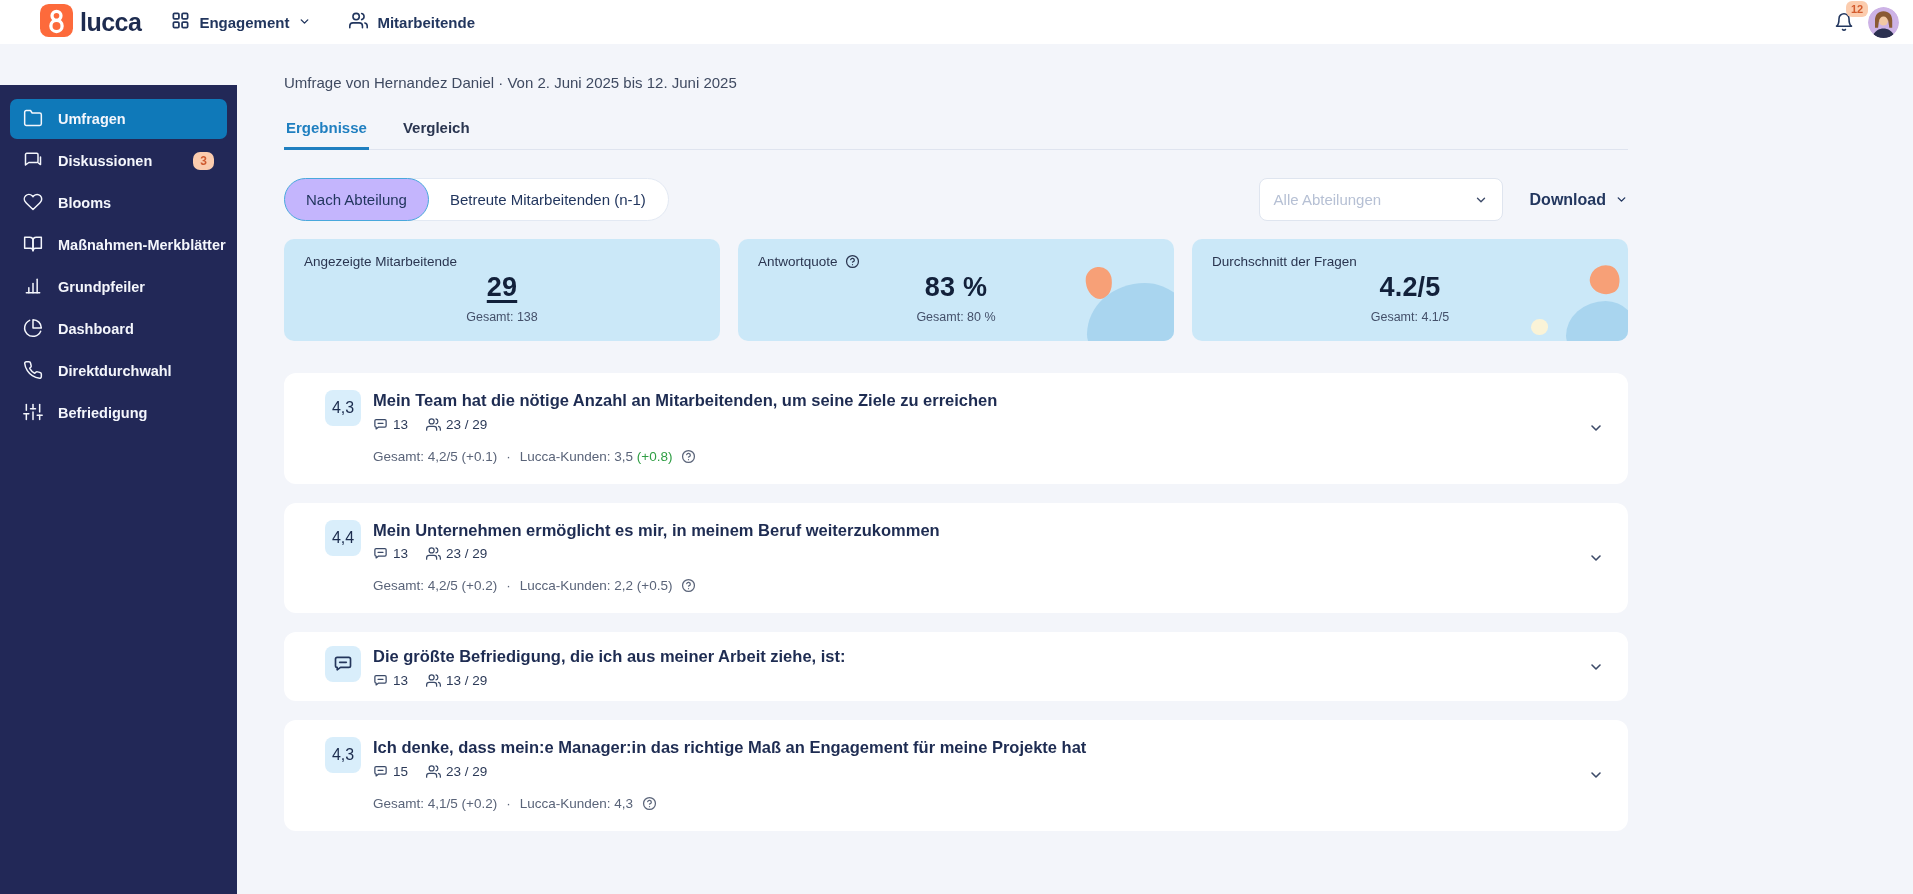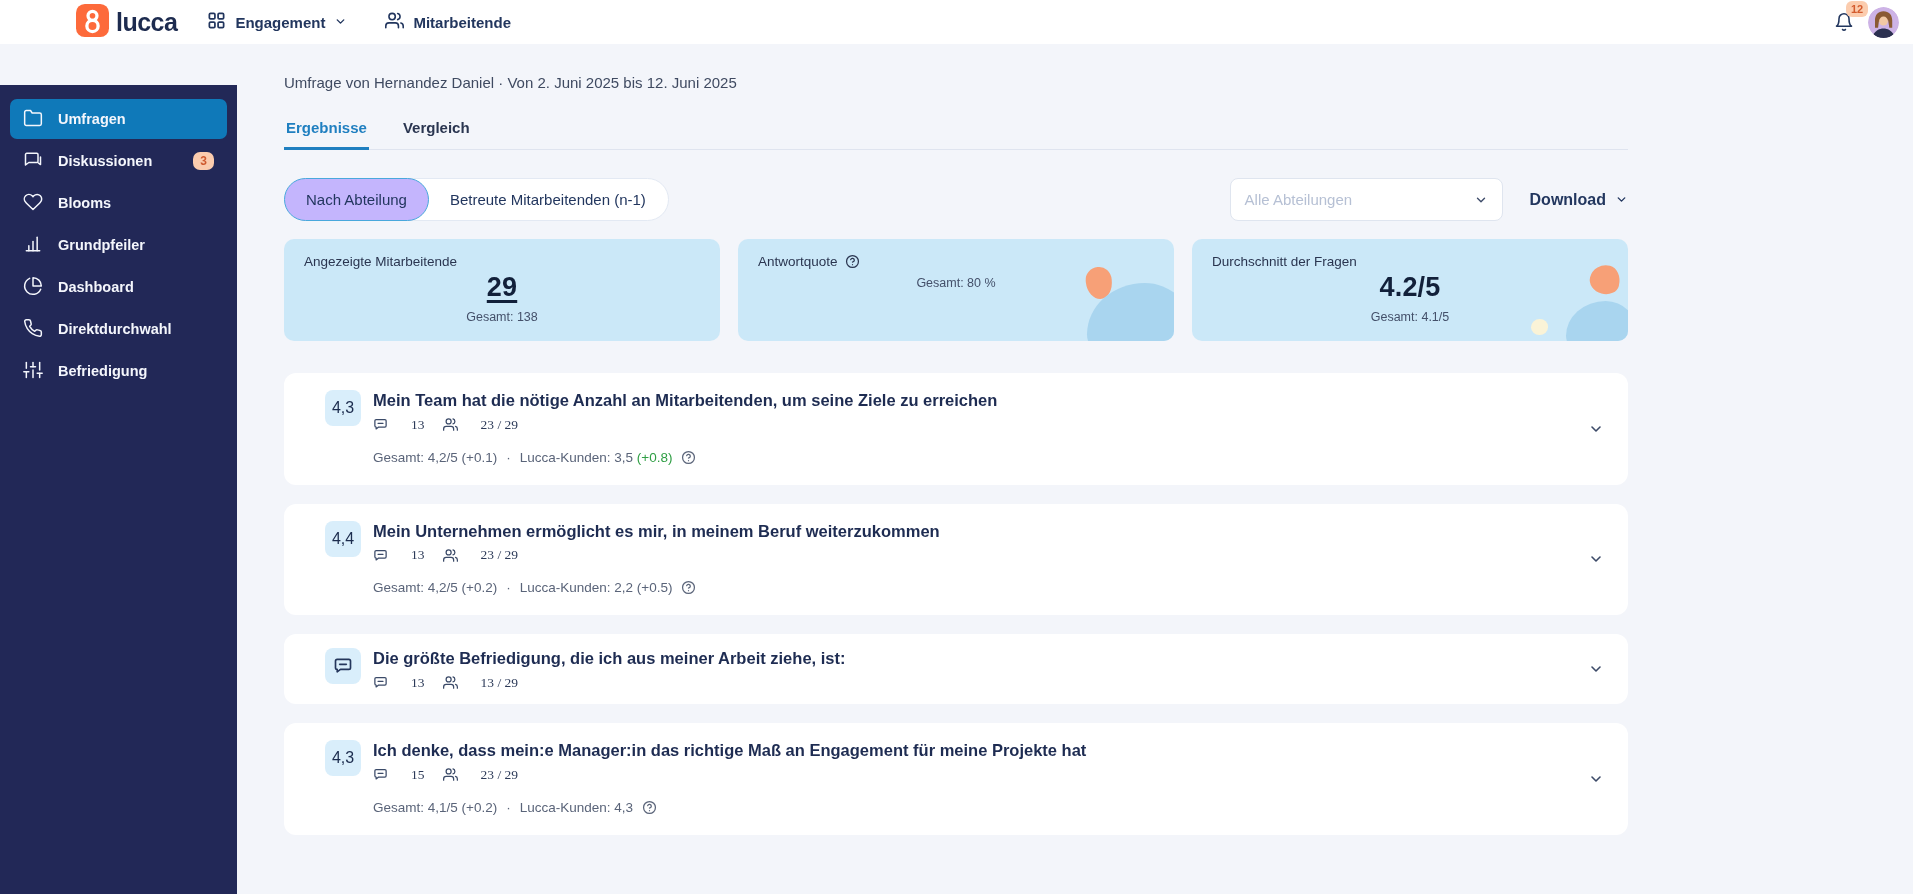--- a/index.html
+++ b/index.html
@@ -1,21 +1,21 @@
 <!DOCTYPE html>
 <html lang="de"><head>
 <meta charset="utf-8">
 <style>
   * { box-sizing: border-box; margin: 0; padding: 0; }
   html,body { width:1913px; height:894px; overflow:hidden; }
   body { font-family:"Liberation Sans", sans-serif; background:#f3f5fa; color:#1e2c52; }
 
   
   .topbar { height:44px; background:#ffffff; display:flex; align-items:center; padding:0 14px 0 40px; position:relative; z-index:5; }
-  .logo { display:flex; align-items:center; gap:7px; cursor:pointer;margin-left:36px; }
+  .logo { display:flex; align-items:center; gap:7px; cursor:pointer; }
   .logo-text { font-size:25px; font-weight:800; color:#1d2b4f; letter-spacing:-0.5px; }
   .topnav { display:flex; align-items:center; margin-left:30px; gap:38px; }
   .topnav-item { display:flex; align-items:center; gap:9px; font-size:15px; font-weight:700; color:#22365e; cursor:pointer; }
   .topbar-right { margin-left:auto; display:flex; align-items:center; gap:14px; }
   .bell-wrap { position:relative; color:#22365e; cursor:pointer; padding-top:4px; }
   .bell-badge { position:absolute; top:-7px; left:12px; background:#fbccae; color:#d35b2e; font-size:11px; font-weight:700; padding:1px 5px; border-radius:6px; line-height:14px; }
   .avatar { width:31px; height:31px; border-radius:50%; overflow:hidden; cursor:pointer; }
 
   
   .app { display:flex; height:850px; }
@@ -38,21 +38,21 @@
   .tabs { display:flex; gap:32px; margin-top:22px; border-bottom:1px solid #dfe4ef; }
   .tab { padding:6px 2px 11px; font-size:15px; font-weight:600; color:#2a3550; cursor:pointer; border-bottom:3px solid transparent; margin-bottom:-1px; }
   .tab.active { color:#1f7fc0; border-bottom-color:#1f7fc0; }
 
   
   .filter-row { display:flex; align-items:center; margin-top:28px; }
   .segmented { display:flex; align-items:stretch; }
   .seg { height:43px; display:flex; align-items:center; font-size:15px; color:#22365e; cursor:pointer; }
   .seg-active { background:#c4b5fd; border:1px solid #49a8dc; border-radius:22px; padding:0 21px; position:relative; z-index:1; }
   .seg-rest { background:#ffffff; border:1px solid #e3e9f3; border-radius:0 22px 22px 0; margin-left:-22px; padding:0 22px 0 42px; }
-  .dept-select { margin-left:auto; width:273px; height:43px; background:#fff; border:1px solid #dfe5ef; border-radius:8px; display:flex; align-items:center; padding:0 14px; cursor:pointer; }
+  .dept-select { margin-left:auto; width:244px; height:43px; background:#fff; border:1px solid #dfe5ef; border-radius:8px; display:flex; align-items:center; padding:0 14px; cursor:pointer; }
   .dept-placeholder { color:#b6c0d4; font-size:15px; }
   .dept-select svg { margin-left:auto; color:#3e4c6a; }
   .download-btn { margin-left:27px; display:flex; align-items:center; gap:9px; font-size:16px; font-weight:700; color:#22365e; cursor:pointer; }
 
   
   .stats-row { display:flex; gap:18px; margin-top:18px;text-align:center; }
   .stat { width:436px; height:102px; background:#cbe8f8; border-radius:10px; padding:15px 20px; position:relative; overflow:hidden; }
   .stat-label { font-size:13.5px; color:#2a3550; display:flex; align-items:center; gap:7px; }
   .stat-value { font-size:27px; font-weight:800; color:#12203a; margin-top:3px; letter-spacing:0.2px; }
   .stat-value.u { text-decoration:underline; text-decoration-thickness:2.5px; text-underline-offset:4px; }
@@ -66,21 +66,21 @@
 
   
   .qlist { margin-top:32px; }
   .qcard { background:#fff; border-radius:12px; padding:17px 70px 20px 13px; margin-bottom:19px; position:relative; display:flex; gap:12px; }
   .qcard.open { padding-top:14px; padding-bottom:13px; }
   .qbadge { width:36px; height:36px; flex:none; background:#d9eefb; border-radius:8px; display:flex; align-items:center; justify-content:center; font-size:16px; color:#1c2c4e;margin-left:28px; }
   .qbadge svg { color:#24365c; }
   .qbody { flex:1; min-width:0; }
   .qtitle { font-size:16.5px; font-weight:700; color:#1e2c52; line-height:1.25; }
   .qmeta { display:flex; gap:18px; margin-top:6px; align-items:center; font-size:13.5px; color:#2c3a58; }
-  .qmeta-item { display:flex; align-items:center; gap:23px; color:#2c3a58;font-family:Liberation Serif, serif; }
+  .qmeta-item { display:flex; align-items:center; gap:5px; color:#2c3a58; }
   .qmeta-item svg { color:#3b4a68; }
   .qfoot { margin-top:17px; font-size:13.5px; color:#5a6479; display:flex; align-items:center; gap:9px; }
   .delta-pos { color:#2f9e44; }
   .qhelp { color:#5a6479; display:flex; }
   .qchevron { position:absolute; right:24px; top:50%; transform:translateY(-50%); color:#3c4a68; cursor:pointer; display:flex; }
 </style>
 </head>
 <body>
 
 <header class="topbar">
@@ -169,20 +169,29 @@
       <span>
         <svg width="20" height="20" viewBox="0 0 24 24" fill="none" stroke="currentColor" stroke-width="1.8" stroke-linecap="round" stroke-linejoin="round">
             <path d="M20.8 4.6a5.5 5.5 0 0 0-7.8 0L12 5.6l-1-1a5.5 5.5 0 0 0-7.8 7.8l1 1L12 21l7.8-7.6 1-1a5.5 5.5 0 0 0 0-7.8z"></path>
           </svg>
       </span>
       <span>Blooms</span>
     </div>
     <div class="side-item">
       <span>
         <svg width="20" height="20" viewBox="0 0 24 24" fill="none" stroke="currentColor" stroke-width="1.8" stroke-linecap="round" stroke-linejoin="round">
+            <path d="M2 4h6a4 4 0 0 1 4 4v12a3 3 0 0 0-3-3H2z"></path>
+            <path d="M22 4h-6a4 4 0 0 0-4 4v12a3 3 0 0 1 3-3h7z"></path>
+          </svg>
+      </span>
+      <span>Maßnahmen-Merkblätter</span>
+    </div>
+    <div class="side-item">
+      <span>
+        <svg width="20" height="20" viewBox="0 0 24 24" fill="none" stroke="currentColor" stroke-width="1.8" stroke-linecap="round" stroke-linejoin="round">
             <path d="M4 20h16"></path>
             <path d="M7 20v-6"></path>
             <path d="M12 20V9"></path>
             <path d="M17 20V4"></path>
           </svg>
       </span>
       <span>Grundpfeiler</span>
     </div>
     <div class="side-item">
       <span>
@@ -258,20 +267,21 @@
           <div class="stat-label">
             <span>Antwortquote</span>
             <span style="display:flex;color:#2a3550;">
               <svg width="15" height="15" viewBox="0 0 24 24" fill="none" stroke="currentColor" stroke-width="2" stroke-linecap="round" stroke-linejoin="round">
                   <circle cx="12" cy="12" r="9.5"></circle>
                   <path d="M9.1 9a3 3 0 0 1 5.83 1c0 2-3 3-3 3"></path>
                   <path d="M12 17h.01"></path>
                 </svg>
             </span>
           </div>
+          <div class="stat-value">83 %</div>
           <div class="stat-foot">Gesamt: 80 %</div>
           <span class="blob blob-orange-a"></span>
           <span class="blob blob-blue-a"></span>
         </div>
         <div class="stat">
           <div class="stat-label">Durchschnitt der Fragen</div>
           <div class="stat-value">4.2/5</div>
           <div class="stat-foot">Gesamt: 4.1/5</div>
           <span class="blob blob-orange-b"></span>
           <span class="blob blob-cream-b"></span>

